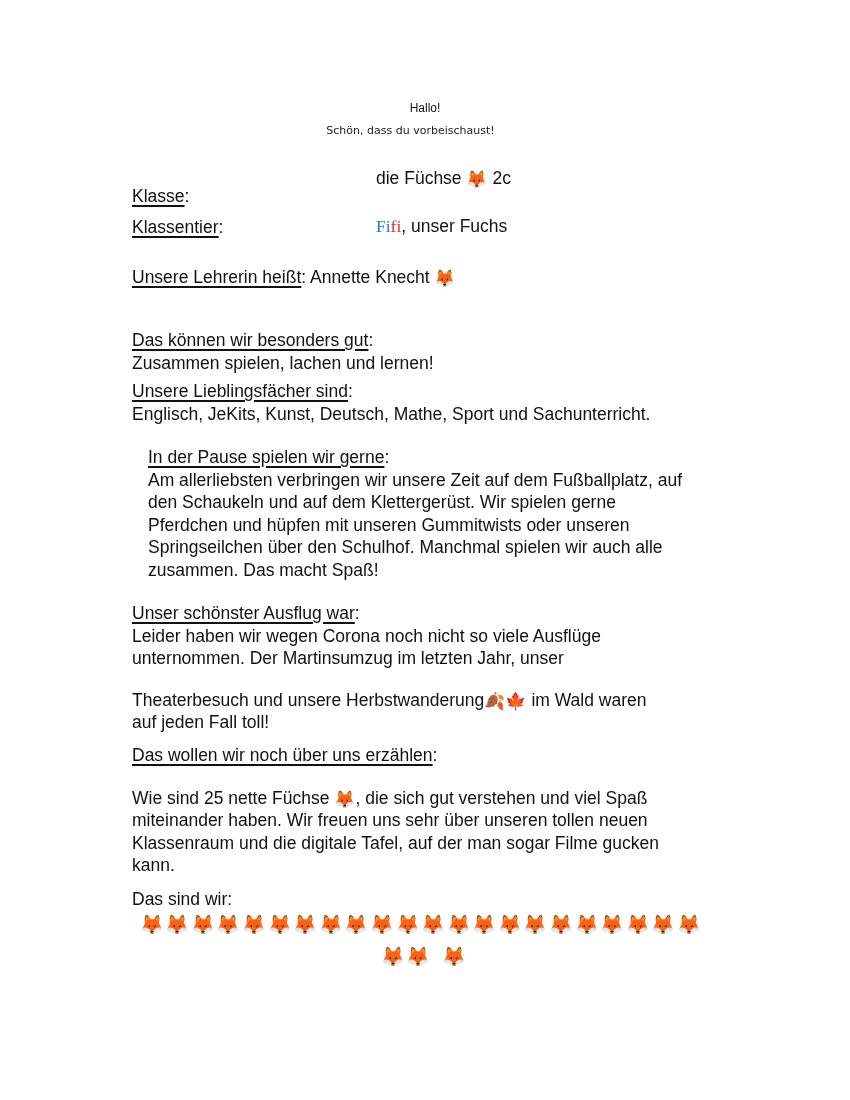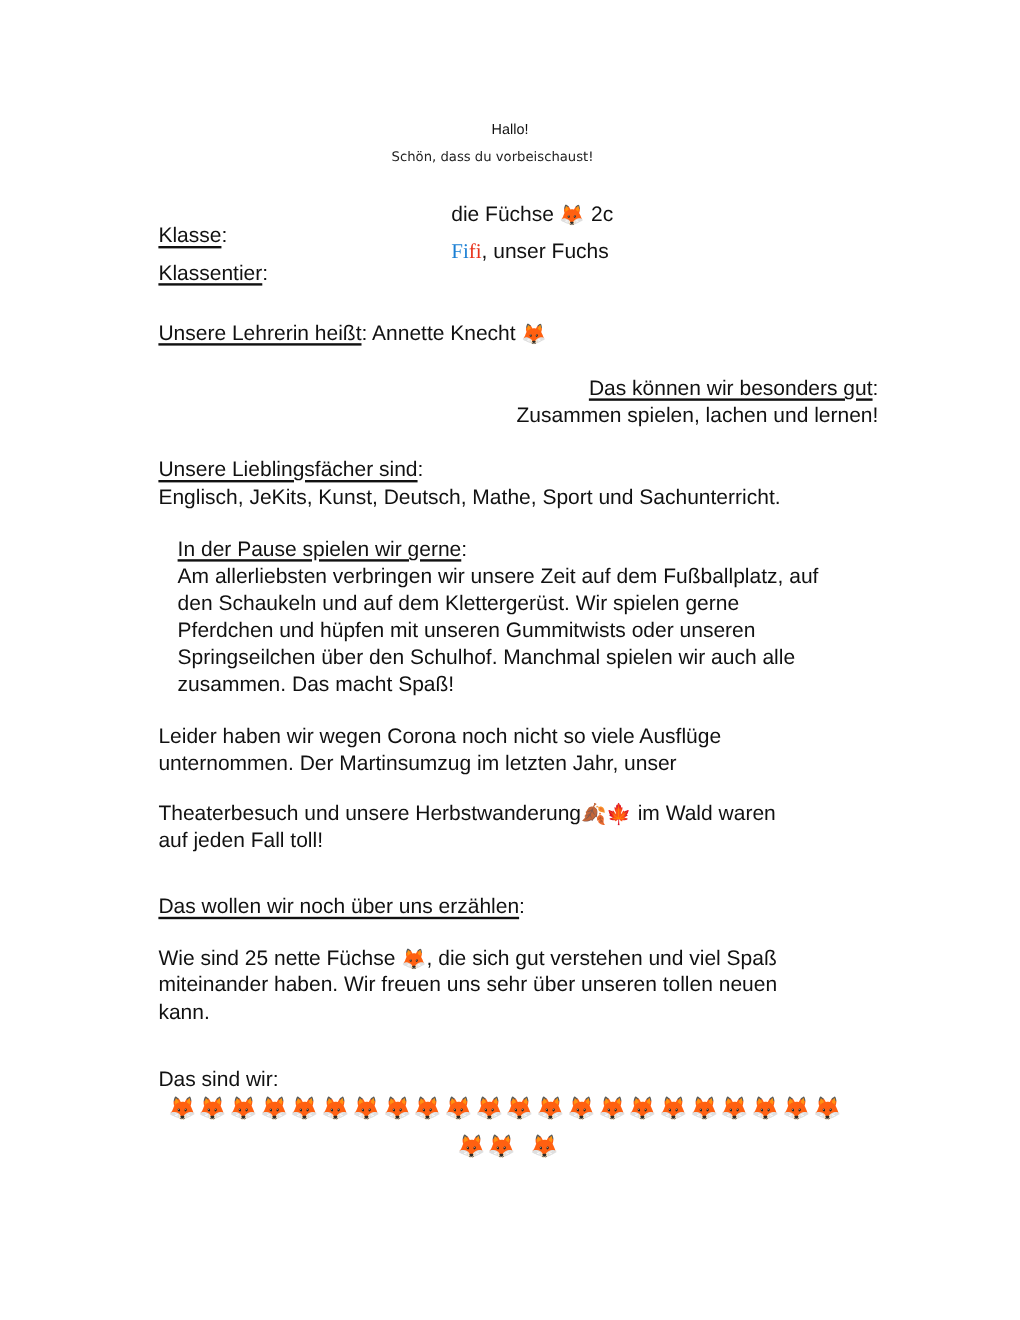--- a/index.html
+++ b/index.html
@@ -32,54 +32,56 @@
 
 <div class="page">
 
   <div class="abs title">Hallo!</div>
   <div class="abs subtitle">Schön, dass du vorbeischaust!</div>
 
   <div class="abs txt label" style="top:168px;margin-top:17px;"><u>Klasse</u><span>:</span></div>
   <div class="abs val" style="top:168px;"><span>die Füchse </span><span class="emoji">🦊</span><span> 2c</span></div>
 
   <div class="abs txt label" style="top:216px;"><u>Klassentier</u><span>:</span></div>
-  <div class="abs val" style="top:199px;"><span class="fifi"><span class="f1">Fi</span><span class="f2">fi</span></span><span>, unser Fuchs</span></div>
+  <div class="abs val" style="top:216px;"><span class="fifi"><span class="f1">Fi</span><span class="f2">fi</span></span><span>, unser Fuchs</span></div>
 
   <div class="abs txt label" style="top:266px;"><u>Unsere Lehrerin heißt</u><span>:</span><span> Annette Knecht </span><span class="emoji">🦊</span></div>
 
-  <div class="para label" style="top:312px;text-align:right;">
+  <div class="para label" style="top:329px;">
     <span class="line"><u>Das können wir besonders gut</u><span>:</span></span>
     <span class="line">Zusammen spielen, lachen und lernen!</span>
   </div>
 
   <div class="para label" style="top:380px;">
     <span class="line"><u>Unsere Lieblingsfächer sind</u><span>:</span></span>
     <span class="line">Englisch, JeKits, Kunst, Deutsch, Mathe, Sport und Sachunterricht.</span>
   </div>
 
   <div class="para label" style="top:446px;margin-left:16px;">
     <span class="line"><u>In der Pause spielen wir gerne</u><span>:</span></span>
     <span class="line">Am allerliebsten verbringen wir unsere Zeit auf dem Fußballplatz, auf</span>
     <span class="line">den Schaukeln und auf dem Klettergerüst. Wir spielen gerne</span>
     <span class="line">Pferdchen und hüpfen mit unseren Gummitwists oder unseren</span>
     <span class="line">Springseilchen über den Schulhof. Manchmal spielen wir auch alle</span>
     <span class="line">zusammen. Das macht Spaß!</span>
   </div>
 
   <div class="para label" style="top:602px;">
+    <span class="line"><u>Unser schönster Ausflug war</u><span>:</span></span>
     <span class="line">Leider haben wir wegen Corona noch nicht so viele Ausflüge</span>
     <span class="line">unternommen. Der Martinsumzug im letzten Jahr, unser</span>
     <span class="line" style="margin-top:19px;"><span>Theaterbesuch und unsere Herbstwanderung</span><span class="emoji">🍂🍁</span><span> im Wald waren</span></span>
     <span class="line">auf jeden Fall toll!</span>
   </div>
 
   <div class="para label" style="top:744px;">
     <span class="line"><u>Das wollen wir noch über uns erzählen</u><span>:</span></span>
     <span class="line" style="margin-top:20px;"><span>Wie sind 25 nette Füchse </span><span class="emoji">🦊</span><span>, die sich gut verstehen und viel Spaß</span></span>
     <span class="line">miteinander haben. Wir freuen uns sehr über unseren tollen neuen</span>
+    <span class="line">Klassenraum und die digitale Tafel, auf der man sogar Filme gucken</span>
     <span class="line">kann.</span>
   </div>
 
   <div class="abs txt" style="top:888px;">Das sind wir:</div>
 
   <div class="foxrow" id="fox-row-1" style="left:139px; top:912px;">
       <span class="fox">🦊</span>
       <span class="fox">🦊</span>
       <span class="fox">🦊</span>
       <span class="fox">🦊</span>

